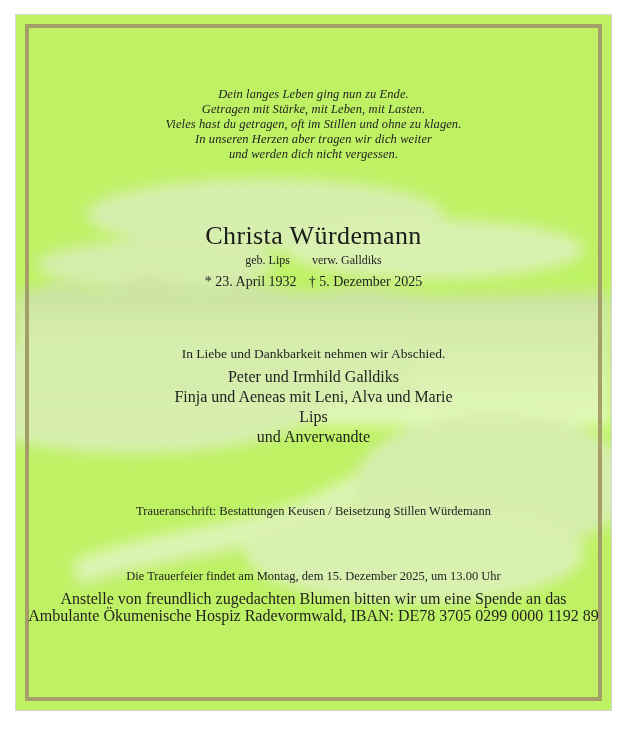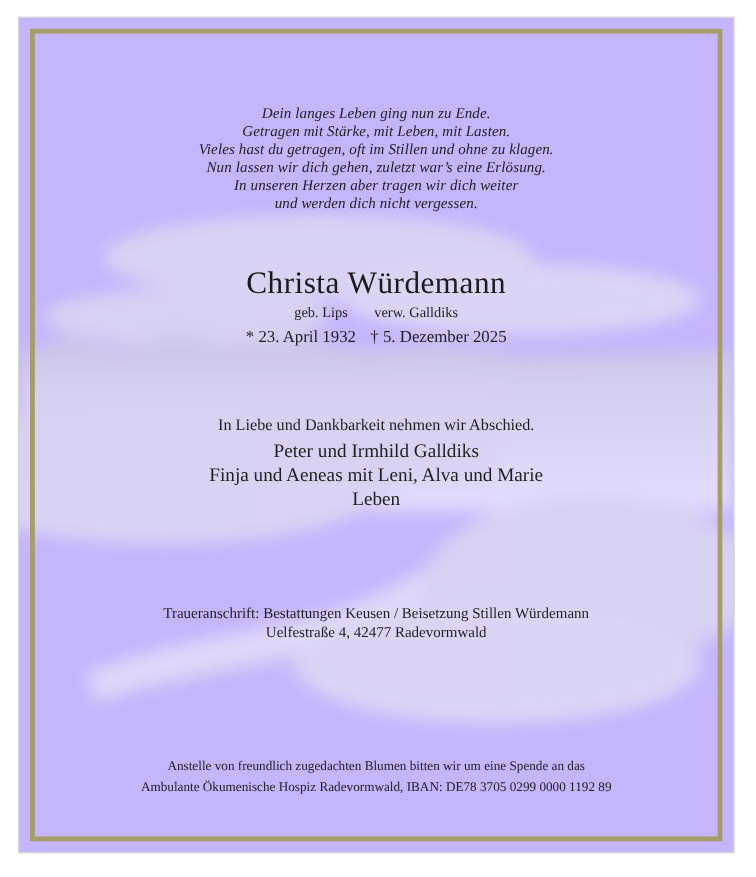--- a/index.html
+++ b/index.html
@@ -16,21 +16,21 @@
     color: #1f1f1f;
     overflow: hidden;
   }
   .card {
     position: absolute;
     left: 15px;
     top: 14px;
     width: 597px;
     height: 697px;
     border: 1px solid #d6d6d6;
-    background: #c4b5fd;
+    background: #bef264;
     box-sizing: border-box;
   }
   .bg-art {
     position: absolute;
     inset: 0;
     width: 100%;
     height: 100%;
     pointer-events: none;
   }
   .gold-frame {
@@ -86,22 +86,22 @@
     top: 488px;
     font-size: 12.5px;
     line-height: 16px;
   }
   .service {
     top: 553px;
     font-size: 12.5px;
     line-height: 16px;
   }
   .donation {
-    top: 616px;
-    font-size: 11px;
+    top: 576px;
+    font-size: 16px;
     line-height: 16.5px;
   }
 </style>
 </head>
 <body>
 
 <div class="page">
   <div class="card">
 
     <svg class="bg-art" viewBox="0 0 597 697" preserveAspectRatio="none" aria-hidden="true">
@@ -137,49 +137,49 @@
     </svg>
 
     <div class="gold-frame"></div>
 
     <div class="content">
 
       <div class="block poem">
         <div>Dein langes Leben ging nun zu Ende.</div>
         <div>Getragen mit Stärke, mit Leben, mit Lasten.</div>
         <div>Vieles hast du getragen, oft im Stillen und ohne zu klagen.</div>
-        <div>Nun lassen wir dich gehen, zuletzt war’s eine Erlösung.</div>
         <div>In unseren Herzen aber tragen wir dich weiter</div>
         <div>und werden dich nicht vergessen.</div>
       </div>
 
       <div class="block name">Christa Würdemann</div>
 
       <div class="block name-sub">
         <span>geb. Lips</span><span class="gap"></span><span>verw. Galldiks</span>
       </div>
 
       <div class="block dates">
         <span>* 23. April 1932</span><span class="gap"></span><span>† 5. Dezember 2025</span>
       </div>
 
       <div class="block farewell">In Liebe und Dankbarkeit nehmen wir Abschied.</div>
 
       <div class="block mourners">
         <div>Peter und Irmhild Galldiks</div>
         <div>Finja und Aeneas mit Leni, Alva und Marie</div>
-        <div>Leben</div>
+        <div>Lips</div>
+        <div>und Anverwandte</div>
       </div>
 
       <div class="block address">
         <div>Traueranschrift: Bestattungen Keusen / Beisetzung Stillen Würdemann</div>
-        <div>Uelfestraße 4, 42477 Radevormwald</div>
       </div>
 
       <div class="block service">
+        <div>Die Trauerfeier findet am Montag, dem 15. Dezember 2025, um 13.00 Uhr</div>
       </div>
 
       <div class="block donation">
         <div>Anstelle von freundlich zugedachten Blumen bitten wir um eine Spende an das</div>
         <div>Ambulante Ökumenische Hospiz Radevormwald, IBAN: DE78 3705 0299 0000 1192 89</div>
       </div>
 
     </div>
   </div>
 </div>

